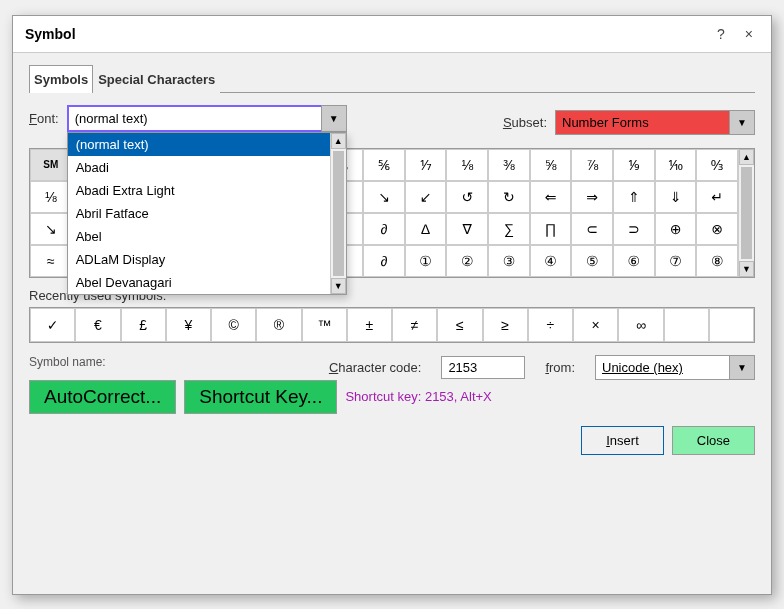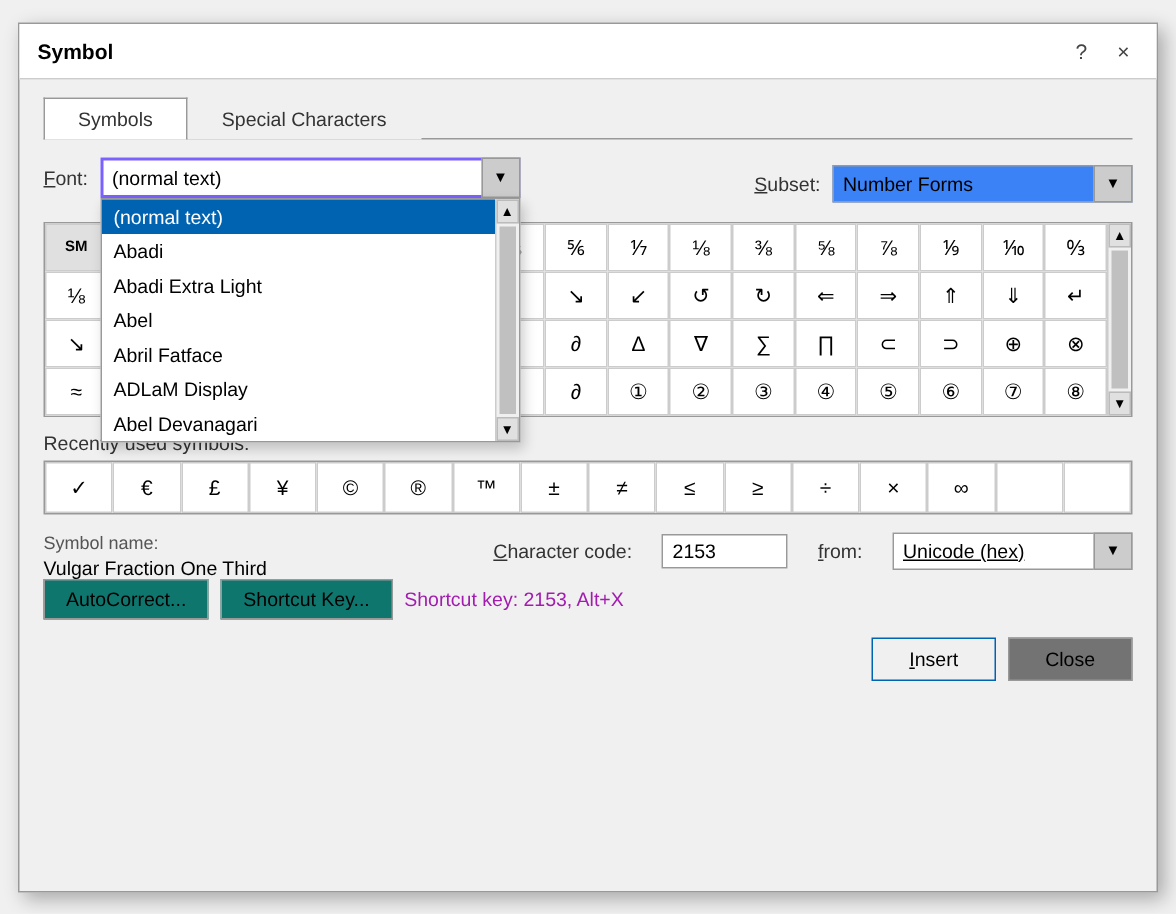--- a/index.html
+++ b/index.html
@@ -48,28 +48,29 @@
     .dialog-body {
       padding: 12px 16px;
     }
     .tabs {
       display: flex;
       gap: 0;
       margin-bottom: 12px;
       border-bottom: 1px solid #999;
     }
     .tab {
-      padding: 6px 22px;
+      padding: 6px 4px;
       cursor: pointer;
       border: 1px solid transparent;
       border-bottom: none;
       font-size: 13px;
       background: #f0f0f0;
       color: #333;
       margin-bottom: -1px;
+      font-weight: bold;
     }
     .tab.active {
       background: #fff;
       border-color: #999;
       border-bottom-color: #fff;
       z-index: 1;
     }
     .font-row {
       display: flex;
       align-items: center;
@@ -116,21 +117,21 @@
     .subset-label { color: #333; }
     .subset-label u { text-decoration: underline; }
     .subset-dropdown-wrapper {
       position: relative;
       width: 200px;
     }
     .subset-dropdown {
       width: 100%;
       padding: 4px 28px 4px 6px;
       border: 1px solid #999;
-      background: #3b82f6;
+      background: #ef4444;
       font-size: 13px;
       appearance: none;
       cursor: pointer;
     }
     .subset-dropdown-arrow {
       position: absolute;
       right: 0;
       top: 0;
       bottom: 0;
       width: 26px;
@@ -303,40 +304,40 @@
 
     .bottom-row {
       display: flex;
       align-items: center;
       gap: 8px;
       margin-bottom: 12px;
     }
     .btn-autocorrect, .btn-shortcutkey {
       padding: 5px 14px;
       border: 1px solid #999;
-      background: #0f766e;
-      cursor: pointer;
-      font-size: 13px;
+      background: #22c55e;
+      cursor: pointer;
+      font-size: 19px;
     }
     .shortcut-key-text {
       font-size: 13px;
       color: #a21caf;
     }
 
     .action-row {
       display: flex;
       justify-content: flex-end;
       gap: 8px;
     }
     .btn-insert, .btn-close {
       padding: 6px 24px;
       font-size: 13px;
       border: 1px solid #999;
       cursor: pointer;
-      background: #737373;
+      background: #86efac;
     }
     .btn-insert {
       border: 1px solid #0063b1;
       background: #f0f0f0;
     }
     .btn-insert u, .btn-close u { text-decoration: underline; }
 
     
     .info-charcode-row {
       display: flex;
@@ -380,22 +381,22 @@
         <div class="font-dropdown-wrapper" style="position:relative;">
           <input type="text" class="font-dropdown" value="(normal text)" style="border: 2px solid rgb(123, 97, 255); padding-right: 28px; width: 280px;">
           <div class="font-dropdown-arrow">▼</div>
           
           <div class="dropdown-overlay">
             <div class="dropdown-overlay-inner">
               <div style="padding-right: 16px;">
                 <div class="dropdown-item selected">(normal text)</div>
                 <div class="dropdown-item">Abadi</div>
                 <div class="dropdown-item">Abadi Extra Light</div>
+                <div class="dropdown-item">Abril Fatface</div>
                 <div class="dropdown-item">Abel</div>
-                <div class="dropdown-item">Abril Fatface</div>
                 <div class="dropdown-item">ADLaM Display</div>
                 <div class="dropdown-item">Abel Devanagari</div>
               </div>
               <div class="dropdown-scrollbar">
                 <div class="scroll-arrow">▲</div>
                 <div class="scroll-thumb"></div>
                 <div class="scroll-arrow">▼</div>
               </div>
             </div>
           </div>
@@ -511,21 +512,20 @@
       <div class="rec-cell">÷</div>
       <div class="rec-cell">×</div>
       <div class="rec-cell">∞</div>
       <div class="rec-cell"></div>
       <div class="rec-cell"></div>
     </div>
 
     <div class="info-charcode-row">
       <div class="info-left">
         <div class="unicode-name-label">Symbol name:</div>
-        <div class="unicode-name-value">Vulgar Fraction One Third</div>
       </div>
       <div class="info-right">
         <label class="charcode-label"><u>C</u>haracter code:</label>
         <input type="text" class="charcode-input" value="2153" style="">
         <span class="from-label"><u>f</u>rom:</span>
         <div class="from-dropdown-wrapper" style="position:relative;">
           <select class="from-dropdown">
             <option>Unicode (hex)</option>
           </select>
           <div class="from-dropdown-arrow">▼</div>

